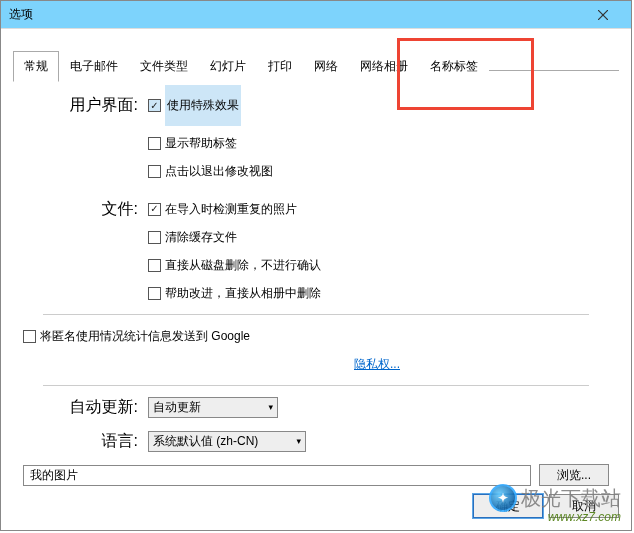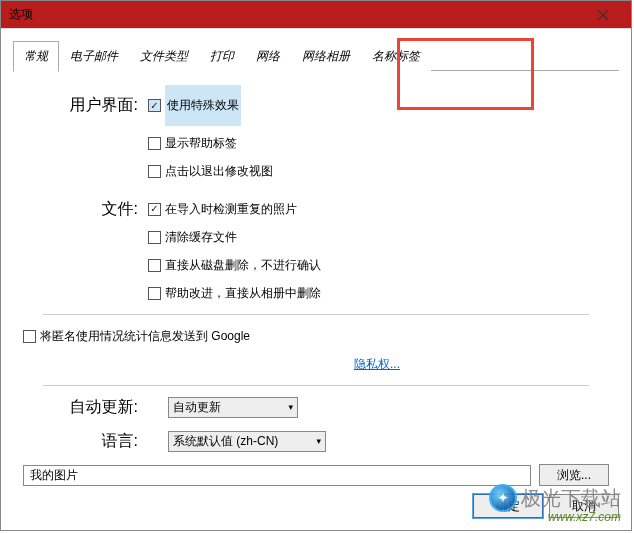--- a/index.html
+++ b/index.html
@@ -18,21 +18,21 @@
       height: 531px;
       background: #fff;
       position: relative;
     }
     .titlebar {
       height: 28px;
       display: flex;
       align-items: center;
       padding: 0 8px;
       border-bottom: 1px solid #ddd;
-      background: #b91c1c;
+      background: #7dd3fc;
     }
     .titlebar-title {
       flex: 1;
       font-size: 12px;
     }
     .close-btn {
       width: 40px;
       height: 26px;
       display: flex;
       align-items: center;
@@ -48,23 +48,22 @@
       border-bottom: 1px solid #aaa;
       position: relative;
     }
     .tab {
       padding: 6px 10px;
       font-size: 12px;
       cursor: pointer;
       border: 1px solid transparent;
       border-bottom: none;
       position: relative;
-      top: 2px;
-      background: #fff;
-      font-style: italic;
+      top: 12px;
+      background: #fff;
     }
     .tab.active {
       border-color: #aaa;
       border-bottom: 1px solid #fff;
       background: #fff;
     }
     .highlight-box {
       position: absolute;
       border: 3px solid #e43;
       pointer-events: none;
@@ -124,21 +123,20 @@
     .select {
       height: 21px;
       border: 1px solid #888;
       background: #eee;
       font-size: 12px;
       padding: 1px 4px;
       display: inline-flex;
       align-items: center;
       justify-content: space-between;
       cursor: pointer;
-      margin-left: 20px;
     }
     .select-arrow {
       font-size: 9px;
       margin-left: 8px;
     }
     .textinput {
       flex: 1;
       height: 21px;
       border: 1px solid #888;
       padding: 2px 6px;
@@ -228,20 +226,21 @@
         </svg>
     </div>
   </div>
 
   <div class="content">
 
     <div class="tabs" style="position:relative;">
       <div class="tab active">常规</div>
       <div class="tab">电子邮件</div>
       <div class="tab">文件类型</div>
+      <div class="tab">幻灯片</div>
       <div class="tab">打印</div>
       <div class="tab">网络</div>
       <div class="tab">网络相册</div>
       <div class="tab">名称标签</div>
     </div>
 
     <div class="pane">
 
       <div class="row">
         <div class="label-col">用户界面:</div>

